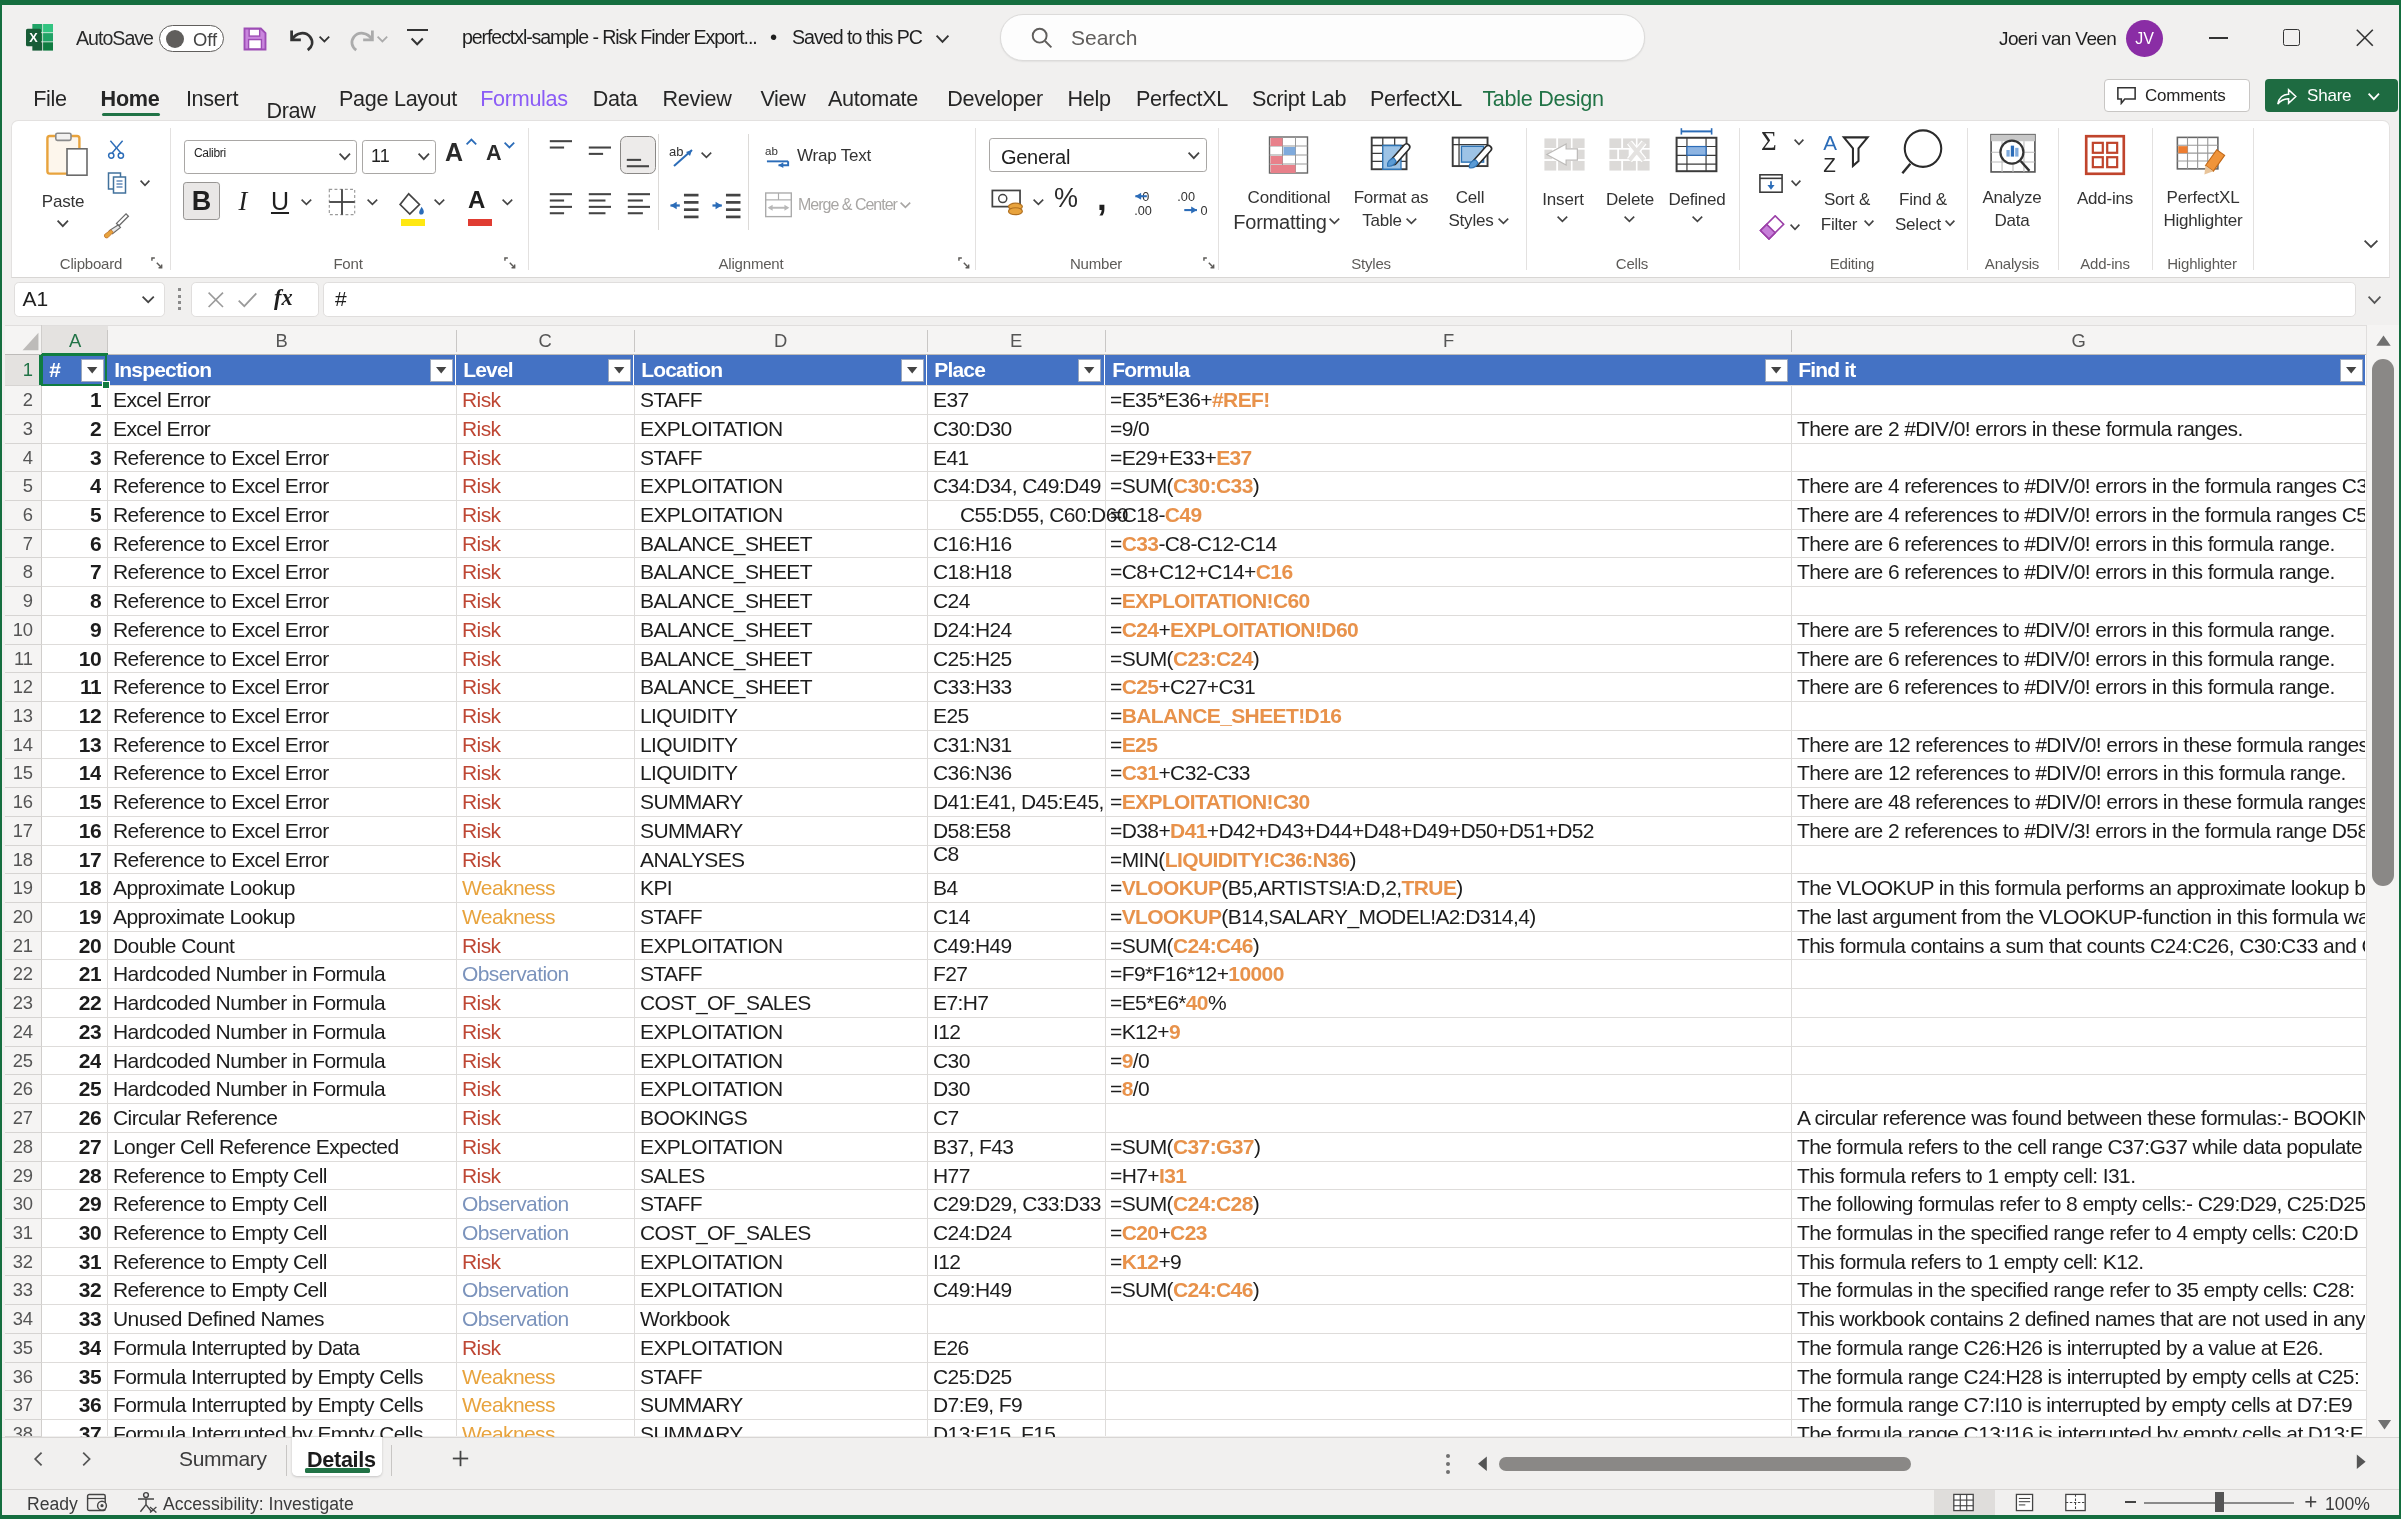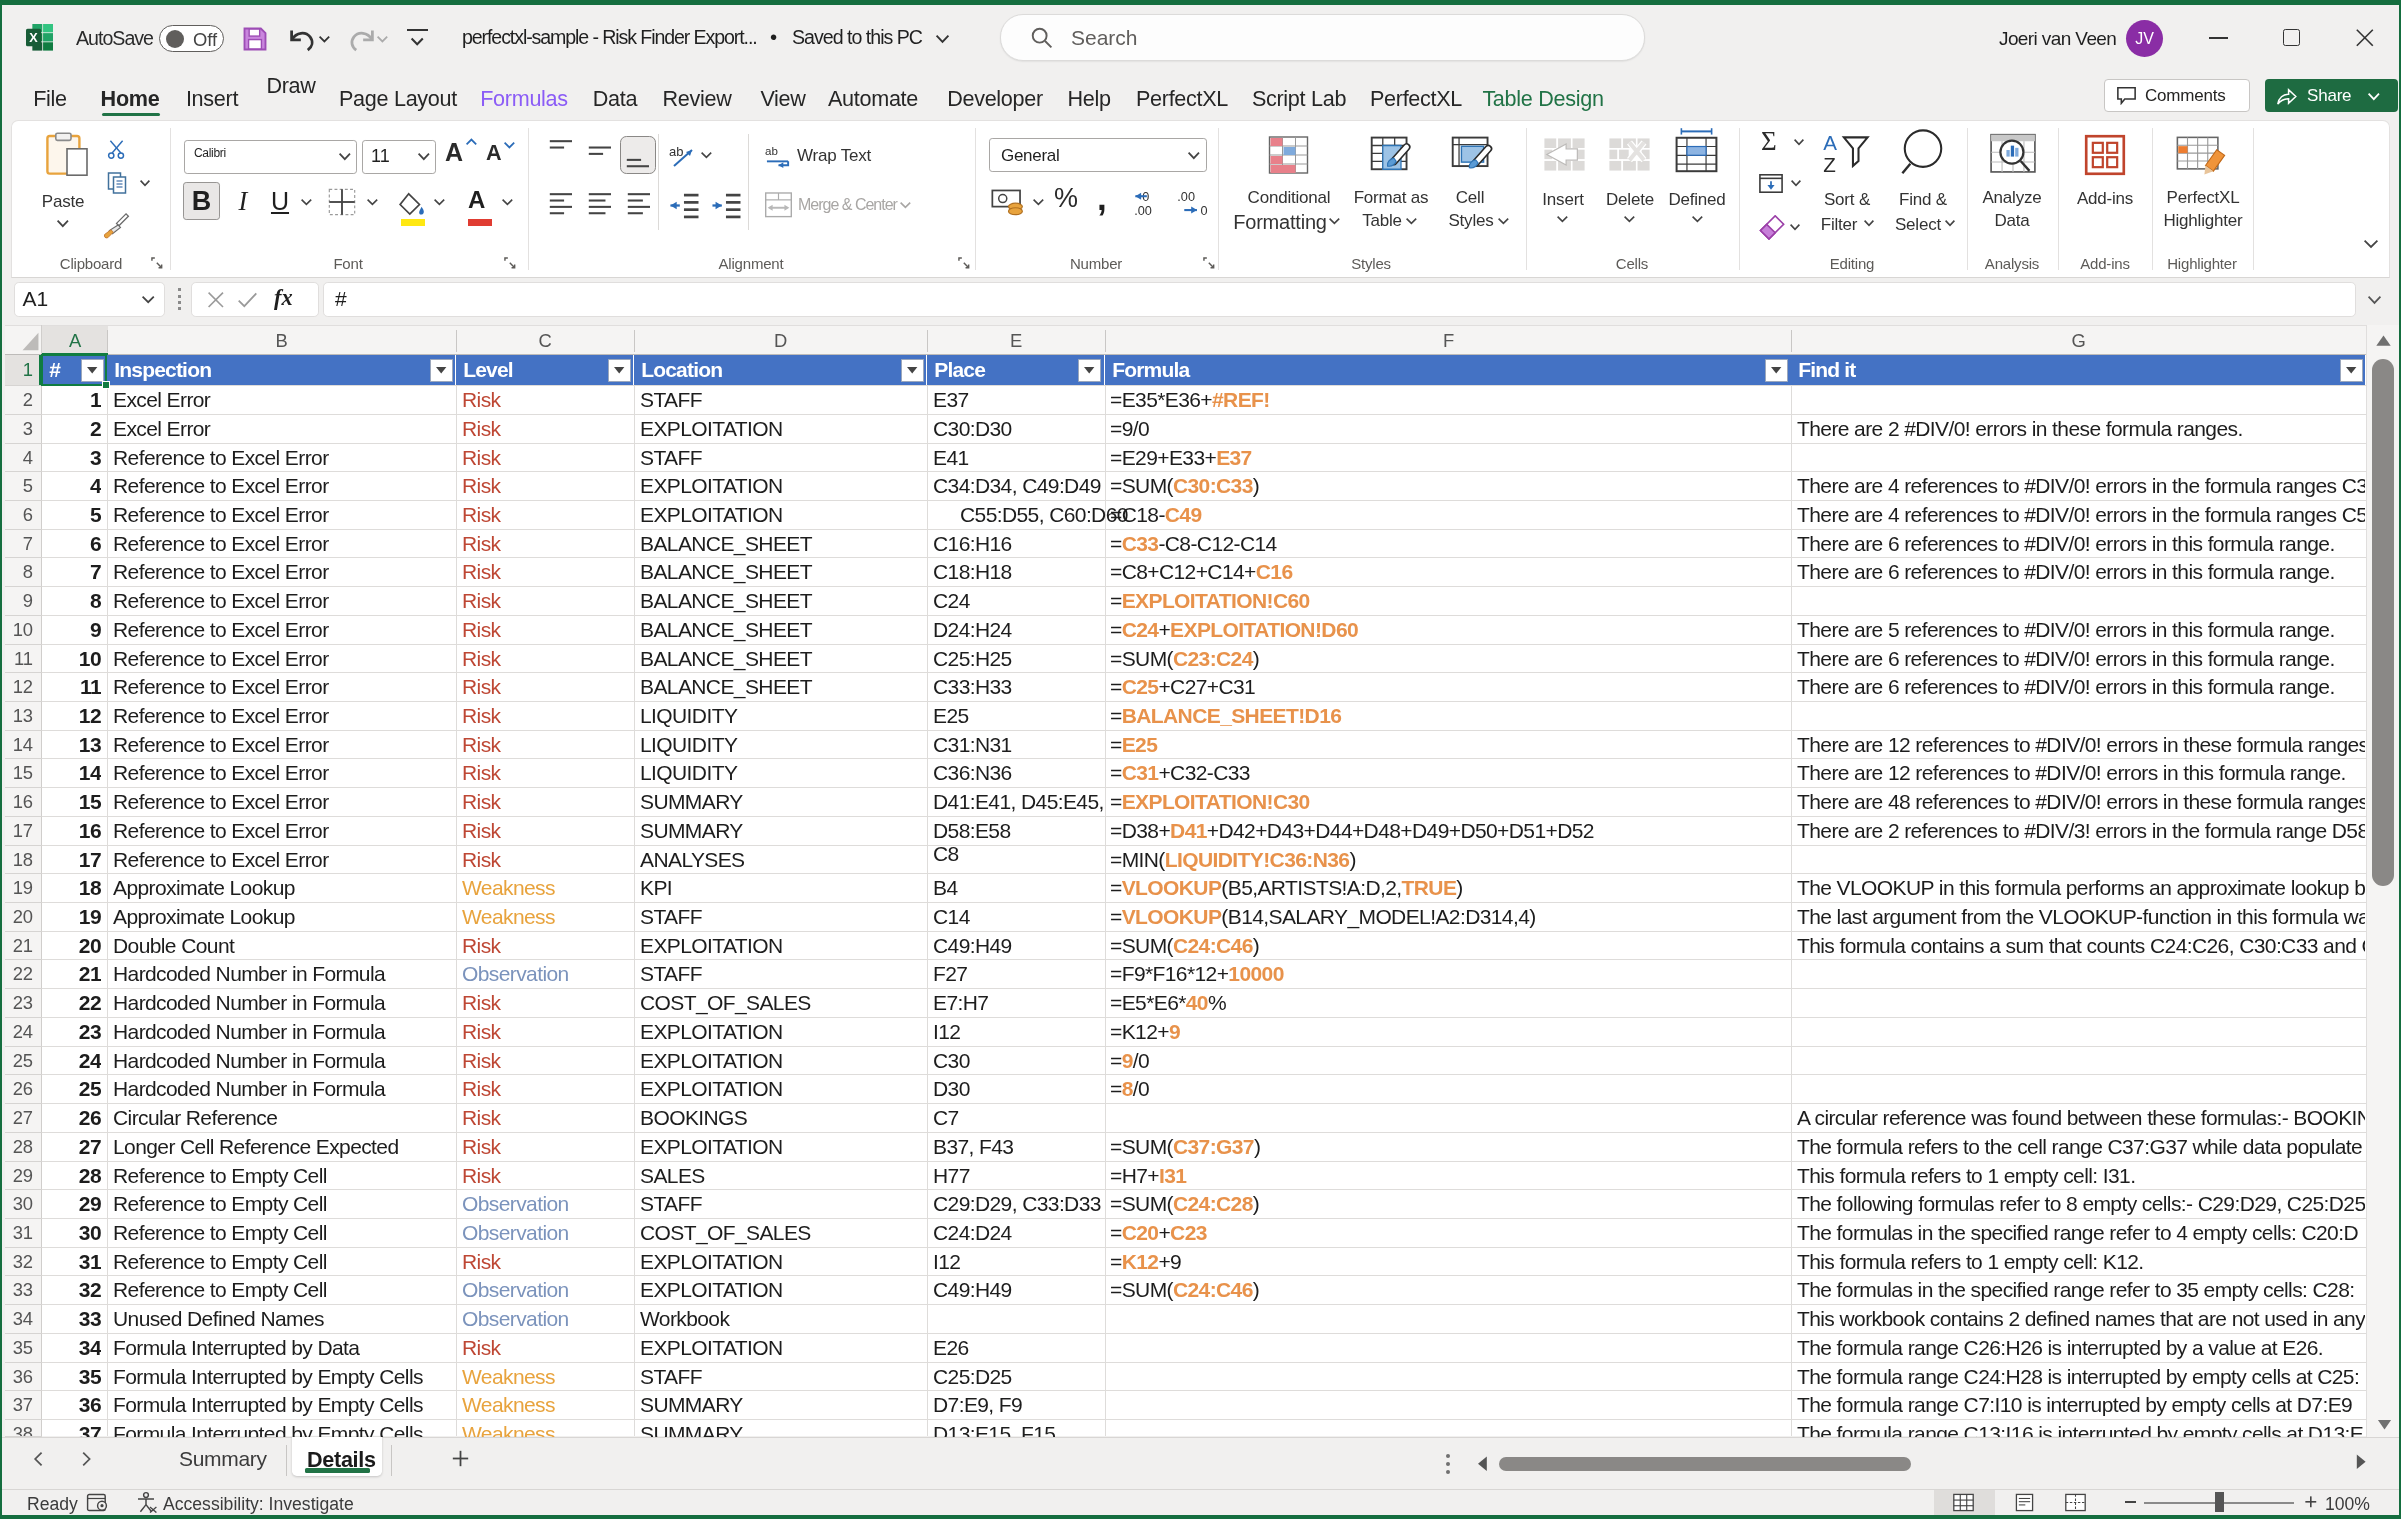--- a/index.html
+++ b/index.html
@@ -70,21 +70,21 @@
 <div class="ab ct" style="left:2126px;top:20px;width:37px;height:37px;border-radius:50%;background:#8A2DA5;color:#fff;font-size:16px">JV</div>
 <div class="ab" style="left:2209px;top:37px;width:19px;height:2px;background:#333"></div>
 <div class="ab" style="left:2283px;top:29px;width:17px;height:17px;border:1.6px solid #333;border-radius:2.4px"></div>
 <svg class="ab" style="left:2356px;top:29px" width="17.6" height="17.6" viewBox="0 0 22 22">
 <line x1="1" y1="1" x2="21" y2="21" stroke="#333" stroke-width="2"></line>
 <line x1="21" y1="1" x2="1" y2="21" stroke="#333" stroke-width="2"></line>
   </svg>
 <div class="ab" style="left:50px;top:86px;transform:translateX(-50%);font-size:21.6px;letter-spacing:-0.3px;color:#262626;white-space:nowrap">File</div>
 <div class="ab" style="left:130px;top:86px;transform:translateX(-50%);font-size:21.6px;letter-spacing:-0.3px;color:#262626;font-weight:bold;white-space:nowrap">Home</div>
 <div class="ab" style="left:212px;top:86px;transform:translateX(-50%);font-size:21.6px;letter-spacing:-0.3px;color:#262626;white-space:nowrap">Insert</div>
-<div class="ab" style="left:291px;top:73px;transform:translateX(-50%);font-size:21.6px;letter-spacing:-0.3px;color:#262626;white-space:nowrap">Draw</div>
+<div class="ab" style="left:291px;top:98px;transform:translateX(-50%);font-size:21.6px;letter-spacing:-0.3px;color:#262626;white-space:nowrap">Draw</div>
 <div class="ab" style="left:398px;top:86px;transform:translateX(-50%);font-size:21.6px;letter-spacing:-0.3px;color:#262626;white-space:nowrap">Page Layout</div>
 <div class="ab" style="left:524px;top:86px;transform:translateX(-50%);font-size:21.6px;letter-spacing:-0.3px;color:#8b5cf6;white-space:nowrap">Formulas</div>
 <div class="ab" style="left:615px;top:86px;transform:translateX(-50%);font-size:21.6px;letter-spacing:-0.3px;color:#262626;white-space:nowrap">Data</div>
 <div class="ab" style="left:697px;top:86px;transform:translateX(-50%);font-size:21.6px;letter-spacing:-0.3px;color:#262626;white-space:nowrap">Review</div>
 <div class="ab" style="left:783px;top:86px;transform:translateX(-50%);font-size:21.6px;letter-spacing:-0.3px;color:#262626;white-space:nowrap">View</div>
 <div class="ab" style="left:873px;top:86px;transform:translateX(-50%);font-size:21.6px;letter-spacing:-0.3px;color:#262626;white-space:nowrap">Automate</div>
 <div class="ab" style="left:995px;top:86px;transform:translateX(-50%);font-size:21.6px;letter-spacing:-0.3px;color:#262626;white-space:nowrap">Developer</div>
 <div class="ab" style="left:1089px;top:86px;transform:translateX(-50%);font-size:21.6px;letter-spacing:-0.3px;color:#262626;white-space:nowrap">Help</div>
 <div class="ab" style="left:1182px;top:86px;transform:translateX(-50%);font-size:21.6px;letter-spacing:-0.3px;color:#262626;white-space:nowrap">PerfectXL</div>
 <div class="ab" style="left:1299px;top:86px;transform:translateX(-50%);font-size:21.6px;letter-spacing:-0.3px;color:#262626;white-space:nowrap">Script Lab</div>
@@ -283,21 +283,21 @@
 <polygon points="3,16 8,13 8,19" fill="#B8B8B8"></polygon>
     <polygon points="25,16 20,13 20,19" fill="#B8B8B8"></polygon>
   </svg>
 <div class="ab" style="left:798px;top:196px;font-size:16px;color:#A8A6A4;letter-spacing:-1px">Merge &amp; Center</div>
 <svg class="ab" style="left:899px;top:201px" width="12.8" height="8" viewBox="0 0 16 10">
     <polyline points="2,2 8.0,8 14,2" fill="none" stroke="#A8A6A4" stroke-width="2"></polyline>
   </svg>
 <div class="ab" style="left:658px;top:134px;width:0.8px;height:96px;background:#DCDAD8"></div>
 <div class="ab" style="left:748px;top:134px;width:0.8px;height:96px;background:#DCDAD8"></div>
 <div class="ab" style="left:989px;top:138px;width:218px;height:34px;background:#fff;border:1.1px solid #A9A7A5;border-radius:3.2px"></div>
-<div class="ab" style="left:1001px;top:146px;font-size:17px;color:#1f1f1f;letter-spacing:-0.3px">General</div>
+<div class="ab" style="left:1001px;top:146px;font-size:20px;color:#1f1f1f;letter-spacing:-0.3px">General</div>
 <svg class="ab" style="left:1187px;top:151px" width="13.6" height="8.8" viewBox="0 0 17 11">
     <polyline points="2,2 8.5,9 15,2" fill="none" stroke="#444" stroke-width="2.2"></polyline>
   </svg>
 <svg class="ab" style="left:991px;top:187px" width="35" height="30" viewBox="0 0 30 26">
 <rect x="1" y="3" width="24" height="14" fill="#fff" stroke="#444" stroke-width="1.5"></rect>
 <circle cx="10" cy="10" r="3.5" fill="none" stroke="#444" stroke-width="1.3"></circle>
 <ellipse cx="21" cy="17" rx="6" ry="3" fill="#E8A33D" stroke="#B06F1F" stroke-width="1"></ellipse>
 <ellipse cx="21" cy="21" rx="6" ry="3" fill="#E8A33D" stroke="#B06F1F" stroke-width="1"></ellipse>
   </svg>
 <svg class="ab" style="left:1032px;top:198px" width="12.8" height="8" viewBox="0 0 16 10">

